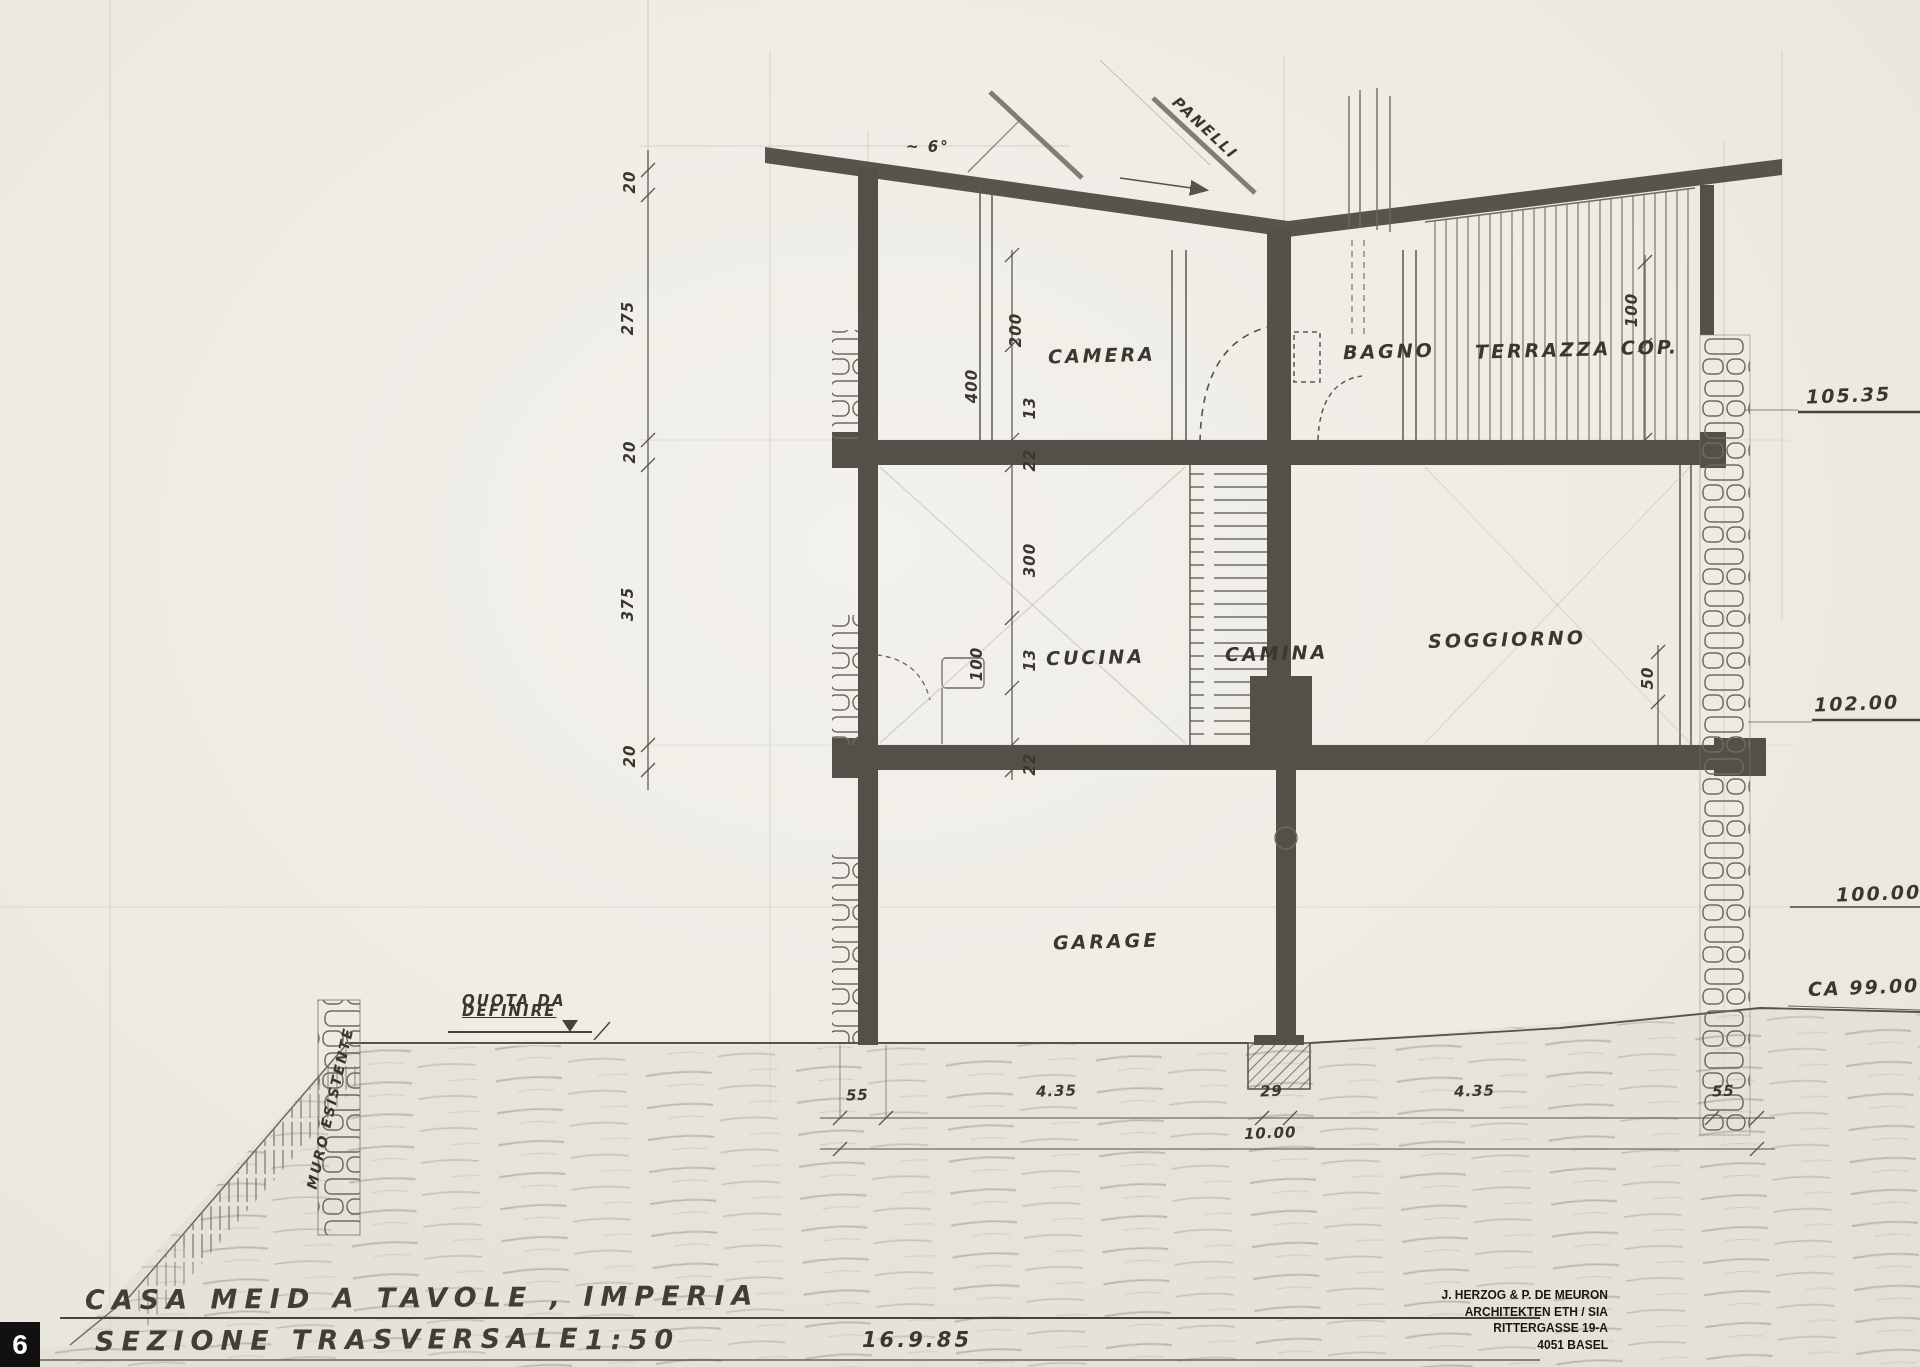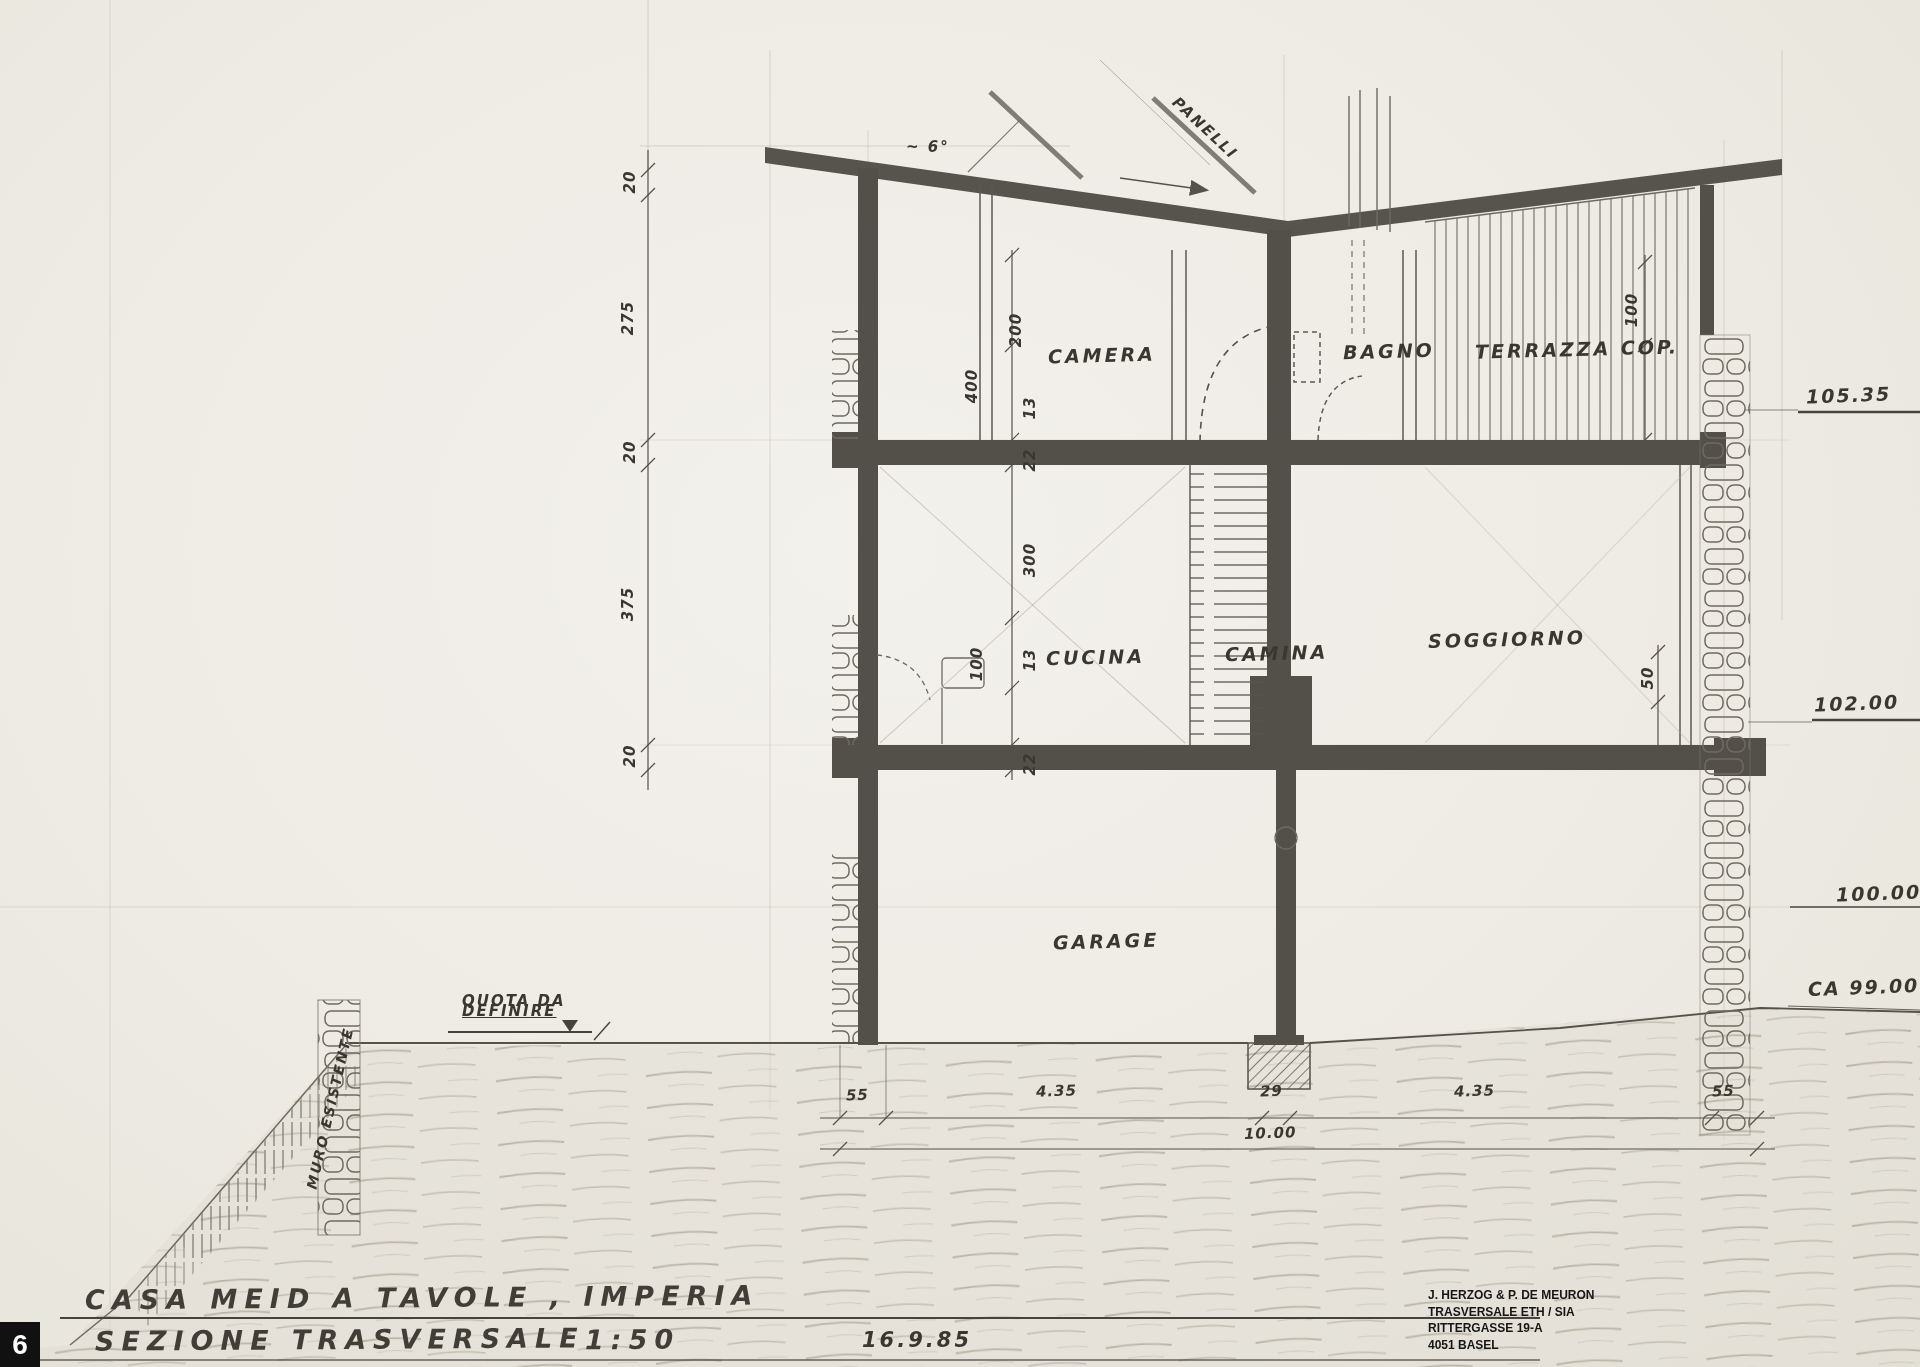--- a/index.html
+++ b/index.html
@@ -16,21 +16,21 @@
   .vdim{font-size:15px; letter-spacing:1px; font-weight:600; transform:translate(-50%,-50%) rotate(-90deg);}
   .hdim{font-size:15px; letter-spacing:1px; font-weight:600; transform:rotate(-2deg);}
   .note{font-size:15px; letter-spacing:2px; font-weight:600;}
   .rot-panels{transform:translate(-50%,-50%) rotate(43deg); font-size:15px; letter-spacing:2px; font-weight:600;}
   .rot-muro{transform:translate(-50%,-50%) rotate(-77deg); font-size:14px; letter-spacing:2px; font-weight:600;}
   .t-main{font-size:27px; letter-spacing:7px; font-weight:600; font-style:italic; color:#413e37; transform:rotate(-0.4deg);}
   .hand-date{font-size:21px; letter-spacing:3px; font-weight:600; font-style:italic;}
   .sheet-num{position:absolute; left:0; top:1322px; width:40px; height:45px; background:#111;
     color:#fff; font-family:"Liberation Sans",sans-serif; font-weight:bold; font-size:28px;
     display:flex; align-items:center; justify-content:center; font-style:normal;}
-  .stampA{position:absolute; left:1428px; top:1287px; width:180px; text-align:left;
+  .stampA{position:absolute; left:1428px; top:1287px; width:180px; text-align:right;
     font-family:"Liberation Sans",sans-serif; font-weight:bold; color:#161616;
     font-size:12px; line-height:16.5px; font-style:normal;}
   .stampB{position:absolute; left:1575px; top:1282px; width:320px; text-align:center;
     font-family:"Liberation Sans",sans-serif; font-weight:bold; color:#161616;
     font-size:11.5px; line-height:15.5px; font-style:normal;}
   .stampB .big{font-size:14.5px; line-height:19px;}
 </style>
 </head>
 <body>
 
@@ -289,18 +289,18 @@
   <div class="lbl rot-muro" style="left:330px;top:1108px;">MURO ESISTENTE</div>
 
   <div class="lbl t-main" style="left:85px;top:1282px;">CASA MEID A TAVOLE , IMPERIA</div>
   <div class="lbl t-main" style="left:95px;top:1324px;">SEZIONE TRASVERSALE</div>
   <div class="lbl t-main" style="left:585px;top:1324px;">1:50</div>
   <div class="sheet-num">6</div>
   <div class="lbl hand-date" style="left:862px;top:1328px;">16.9.85</div>
 
   <div class="stampA">
     <div>J. HERZOG &amp; P. DE MEURON</div>
-    <div>TRASVERSALE ETH / SIA</div>
+    <div>ARCHITEKTEN ETH / SIA</div>
     <div>RITTERGASSE 19-A</div>
     <div>4051 BASEL</div>
   </div>
 
 </div>
 
 </body></html>

